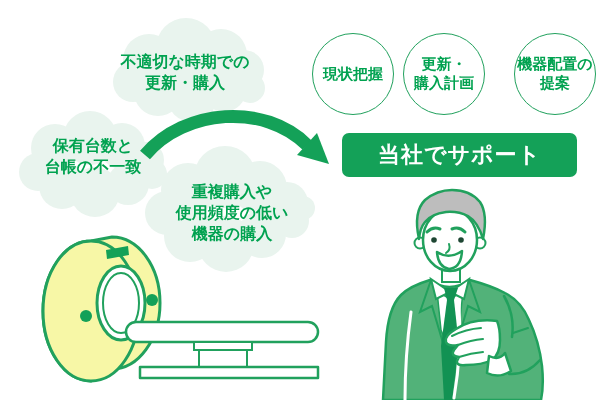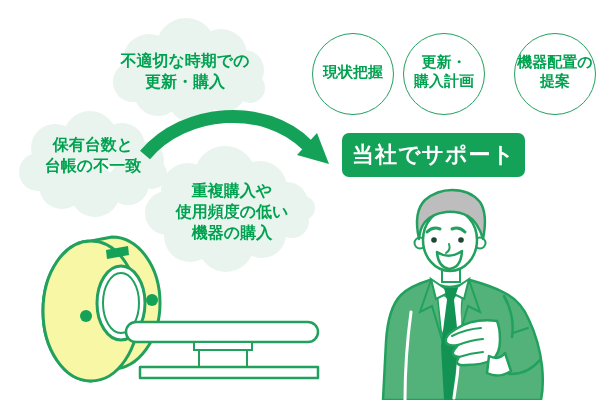--- a/index.html
+++ b/index.html
@@ -1,18 +1,18 @@
 <!DOCTYPE html>
 <html style="--accent: #14A158; --text-green: #00A250; --outline: #21A15D; --suit: #52B279; --tie: #129253; --hair: #BDBDBD; --cloud: #E9F4EE; --machine-yellow: #F7F7A6;"><head>
 <meta charset="utf-8">
 <style>
   html,body{margin:0;padding:0;background:#fff;}
   .stage{
     position:relative;width:600px;height:400px;background:#ffffff;
-    overflow:hidden;font-family:Liberation Mono, monospace;
+    overflow:hidden;font-family:Liberation Sans, sans-serif;
   }
   .bg-svg{position:absolute;left:0;top:0;width:600px;height:400px;}
   
   .cl{fill:var(--cloud);}
   .acc{fill:var(--accent);}
   .arrowline{fill:none;stroke:var(--accent);stroke-width:13;}
   .yel{fill:var(--machine-yellow);stroke:var(--outline);stroke-width:3;stroke-linejoin:round;}
   .wht2{fill:#fff;stroke:var(--outline);stroke-width:2;}
   .wht25{fill:#fff;stroke:var(--outline);stroke-width:2.5;stroke-linejoin:round;}
   .wht3{fill:#fff;stroke:var(--outline);stroke-width:3;}
@@ -40,21 +40,21 @@
     display:flex;align-items:center;justify-content:center;
   }
   #service-circle-1{left:312px;}
   #service-circle-2{left:403px;}
   #service-circle-3{left:514px;}
   .service-circle span{
     font-weight:bold;font-size:15px;line-height:1.25;color:var(--text-green);
     white-space:pre-line;text-align:center;
   }
   .banner{
-    position:absolute;left:342px;top:133px;width:183px;height:44px;
+    position:absolute;left:342px;top:133px;width:235px;height:44px;
     background:var(--accent);border-radius:7px;color:#fff;font-weight:bold;
     font-size:22px;letter-spacing:1px;display:flex;align-items:center;justify-content:center;
   }
 </style>
 </head>
 <body>
 
 <div class="stage">
 
   <svg class="bg-svg" viewBox="0 0 600 400">

